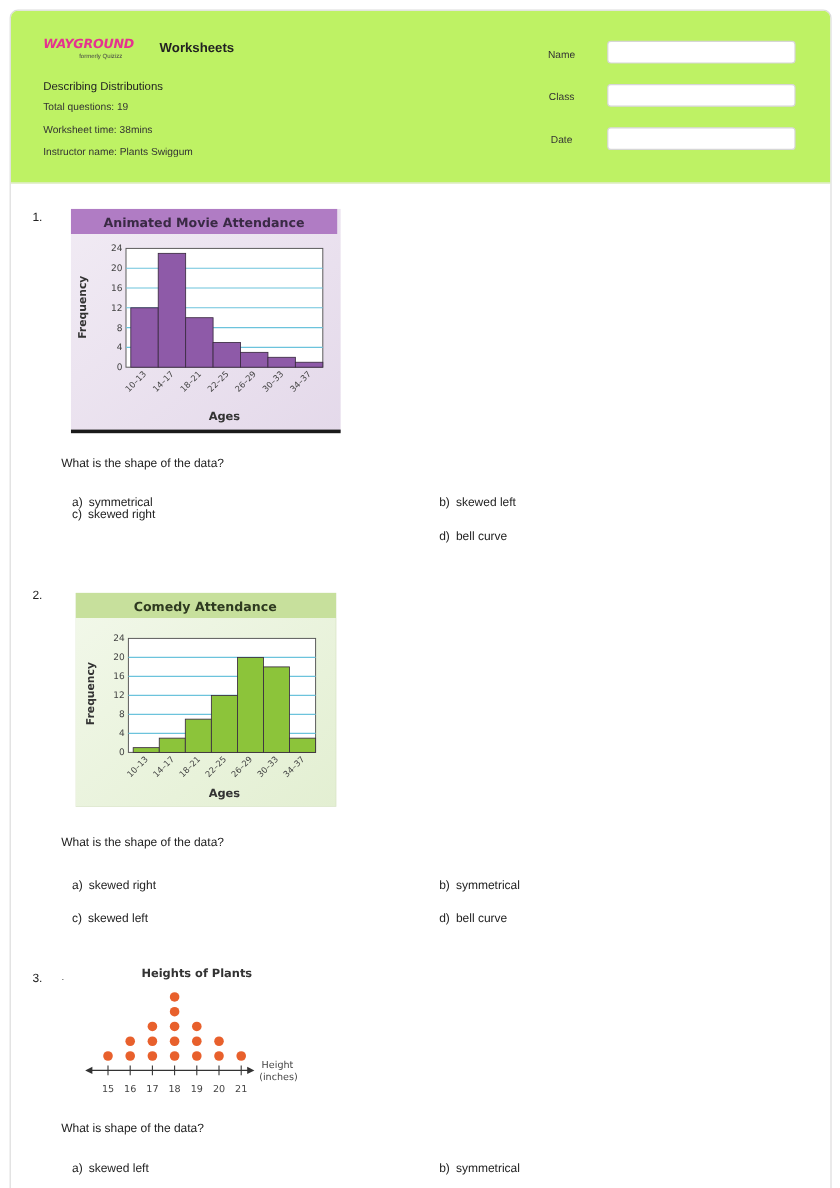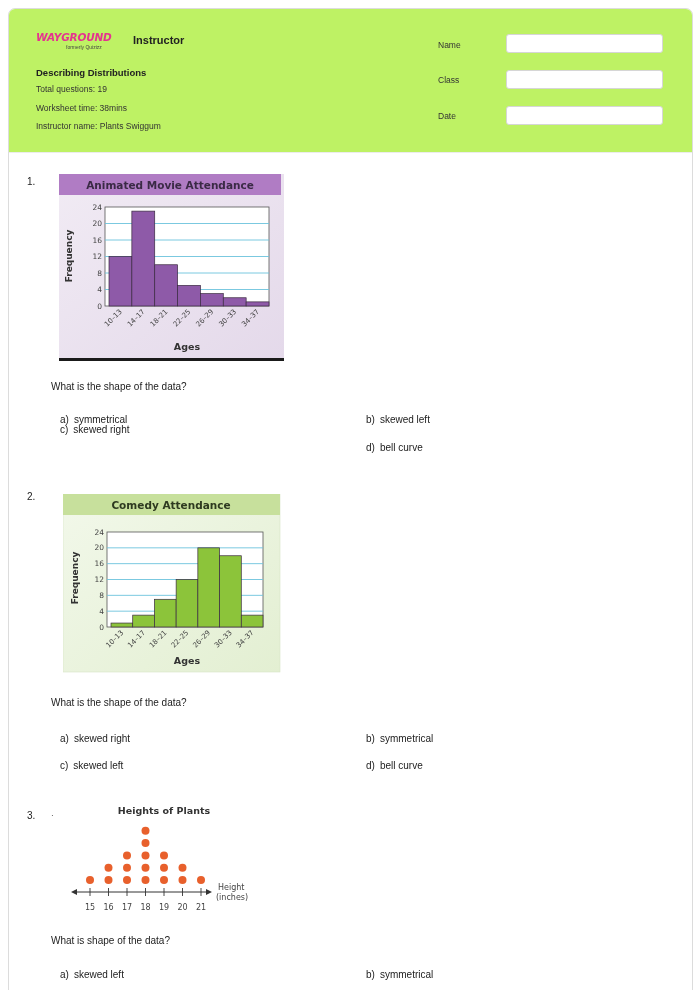--- a/index.html
+++ b/index.html
@@ -3,41 +3,41 @@
 <meta charset="utf-8">
 <style>
   html, body { margin:0; padding:0; background:#ffffff; }
   body { width:700px; height:990px; overflow:hidden; position:relative; font-family:"Liberation Sans", sans-serif; color:#222; }
   .sheet { position:absolute; left:8px; top:8px; width:683px; height:1000px; border:1px solid #dcdcdc; border-radius:7px; background:#fff; overflow:hidden; }
   .head { position:absolute; left:0; top:0; width:683px; height:143px; background:#bef264; border-bottom:1px solid #ececec; }
   .logo { position:absolute; left:27px; top:22px; width:95px; height:22px; }
   .logo .brand { position:absolute; left:0; top:0; font-family:"DejaVu Sans", sans-serif; font-weight:bold; font-style:italic; font-size:10.5px; color:#e5338f; letter-spacing:-0.2px; white-space:nowrap; }
   .logo .sub { position:absolute; left:30px; top:13px; font-size:5px; color:#444; white-space:nowrap; }
   .ws-title { position:absolute; left:124px; top:25px; font-size:11px; font-weight:bold; color:#222; }
-  .meta-title { position:absolute; left:27px; top:58px; font-size:9.5px; font-weight:bold; }
+  .meta-title { position:absolute; left:27px; top:58px; font-size:9.5px; font-weight:normal; }
   .meta { position:absolute; left:27px; font-size:8.5px; color:#333; }
-  .field-label { position:absolute; font-size:8.5px; color:#333; text-align:left; width:60px; }
+  .field-label { position:absolute; font-size:8.5px; color:#333; text-align:center; width:60px; }
   .field-input { position:absolute; left:497px; width:157px; height:19px; border:1px solid #d6d6d6; border-radius:3px; background:#fff; box-sizing:border-box; }
   .qnum { position:absolute; left:27px; font-size:10px; color:#222; }
   .qtext { position:absolute; left:51px; font-size:10px; color:#222; }
   .opt { position:absolute; font-size:10px; color:#222; white-space:nowrap; }
   .opt .lt { margin-right:5px; }
   .fig { position:absolute; }
   .dot-mark { position:absolute; left:51px; top:811px; font-size:8px; color:#444; }
 </style>
 </head>
 <body>
 
 <div class="sheet">
   <div class="head">
     <div class="logo">
       <span class="brand">WAYGROUND</span>
       <span class="sub">formerly Quizizz</span>
     </div>
-    <div class="ws-title">Instructor</div>
+    <div class="ws-title">Worksheets</div>
     <div class="meta-title">Describing Distributions</div>
     <div class="meta" style="top:75px">Total questions: 19</div>
     <div class="meta" style="top:94px">Worksheet time: 38mins</div>
     <div class="meta" style="top:112px">Instructor name: Plants Swiggum</div>
 
     <div class="field-label" style="left:429px;top:31px">Name</div>
     <input class="field-input" style="top: 25px;" value="">
     <div class="field-label" style="left:429px;top:66px">Class</div>
     <input class="field-input" style="top: 61px;" value="">
     <div class="field-label" style="left:429px;top:102px">Date</div>

